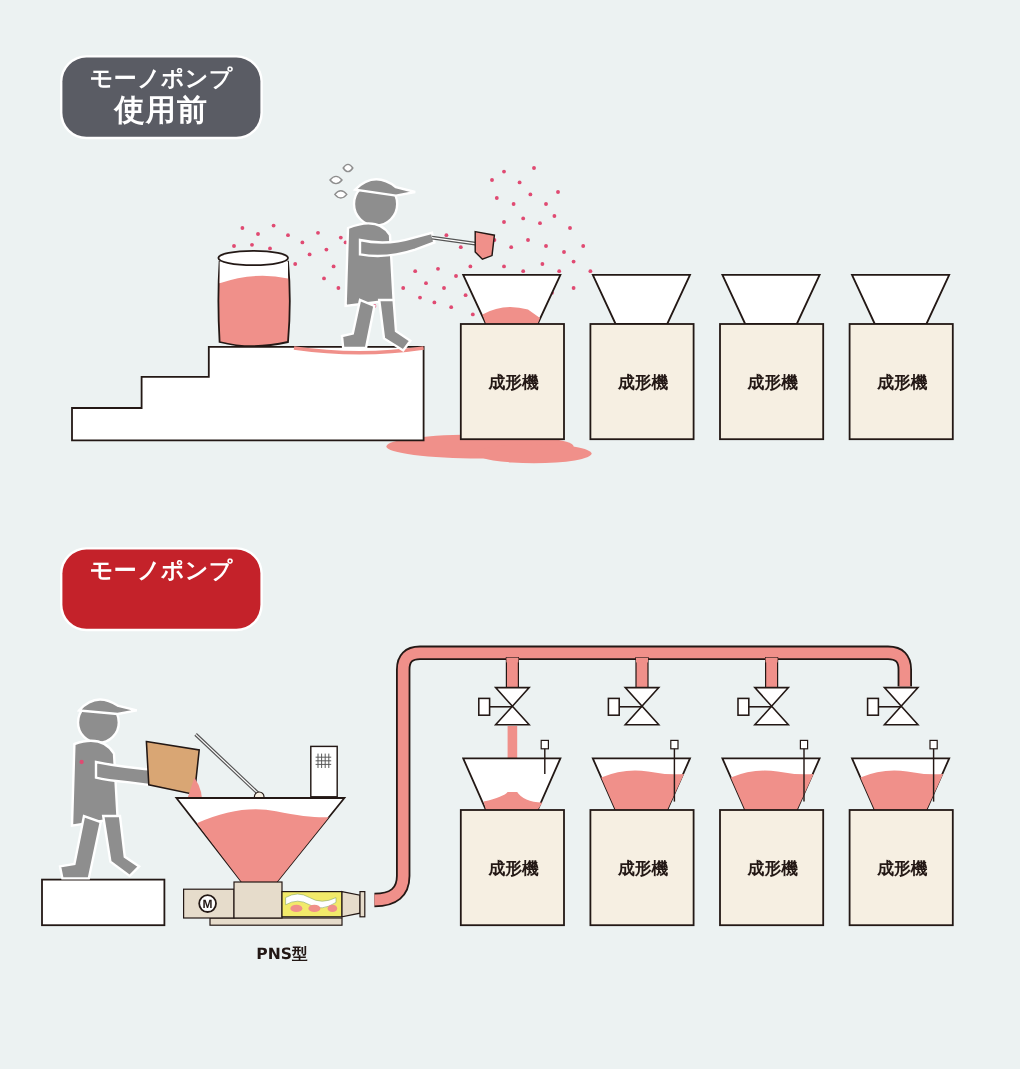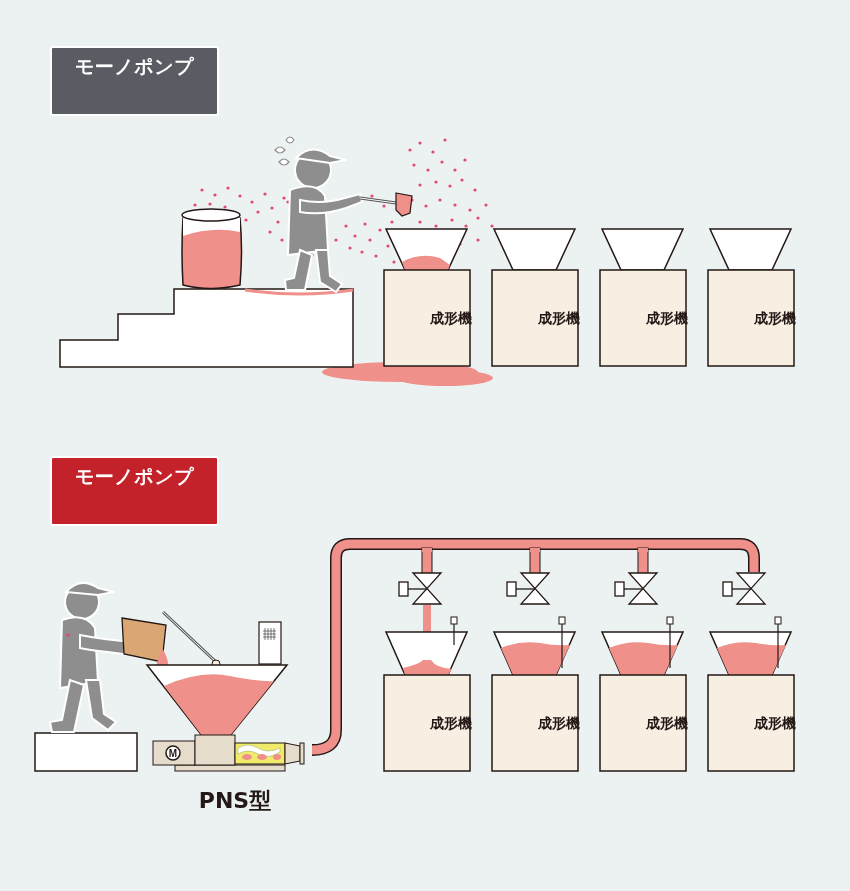--- a/index.html
+++ b/index.html
@@ -1,35 +1,36 @@
 <!DOCTYPE html>
 <html><head>
 <meta charset="utf-8">
 <style>
   html, body { margin: 0; padding: 0; }
   body { width: 850px; height: 891px; background: #ecf2f2; overflow: hidden; position: relative;
          font-family: "DejaVu Sans", "Liberation Sans", sans-serif; }
-  .badge { position: absolute; left: 52px; width: 165px; height: 66px; border-radius: 1px;
+  .badge { position: absolute; left: 52px; width: 165px; height: 66px; border-radius: 20px;
            color: #fff; text-align: center; font-weight: bold; box-shadow: 0 0 0 2px #fff; }
   .badge .l1 { font-size: 19px; line-height: 22px; margin-top: 7px; letter-spacing: 0.5px; }
   .badge .l2 { font-size: 25px; line-height: 30px; letter-spacing: 1px; }
   .badge-before { top: 48px; background: #5a5c64; }
   .badge-after  { top: 458px; background: #c4222a; }
   svg.scene { position: absolute; left: 0; top: 0; }
-  .machine-label { position: absolute; font-size: 14px; font-weight: bold; color: #231815; width: 88px; text-align: center; padding-left: 23px; }
+  .machine-label { position: absolute; font-size: 14px; font-weight: bold; color: #231815; width: 88px; text-align: center; }
   .product { position: absolute; left: 135px; top: 782px; width: 200px; text-align: center; color: #231815; font-weight: bold; }
   .product .name { font-size: 17px; font-style: italic; }
   .product .reg { font-size: 9px; vertical-align: super; font-style: normal; }
-  .product .model { font-size: 22px; margin-top: 4px; }
+  .product .model { font-size: 13px; margin-top: 4px; }
 </style>
 </head>
 <body>
 
 <div class="badge badge-before">
   <div class="l1">モーノポンプ</div>
+  <div class="l2">使用前</div>
 </div>
 <div class="badge badge-after">
   <div class="l1">モーノポンプ</div>
 </div>
 
 <svg class="scene" width="850" height="891" viewBox="0 0 850 891">
 
   <g>
     <ellipse cx="400" cy="372" rx="78" ry="10" fill="#f0908a"></ellipse>
     <ellipse cx="445" cy="378" rx="48" ry="8" fill="#f0908a"></ellipse>

